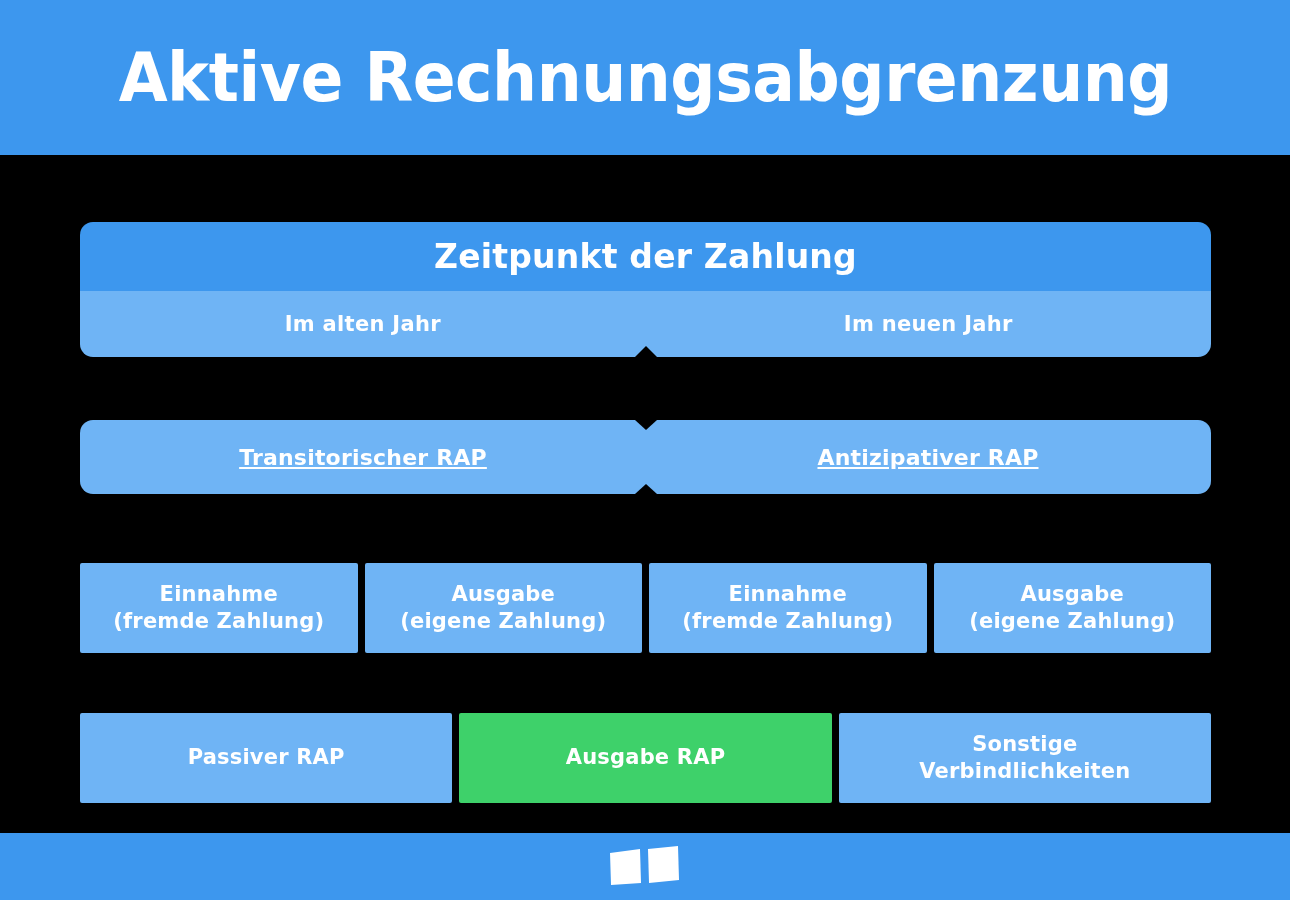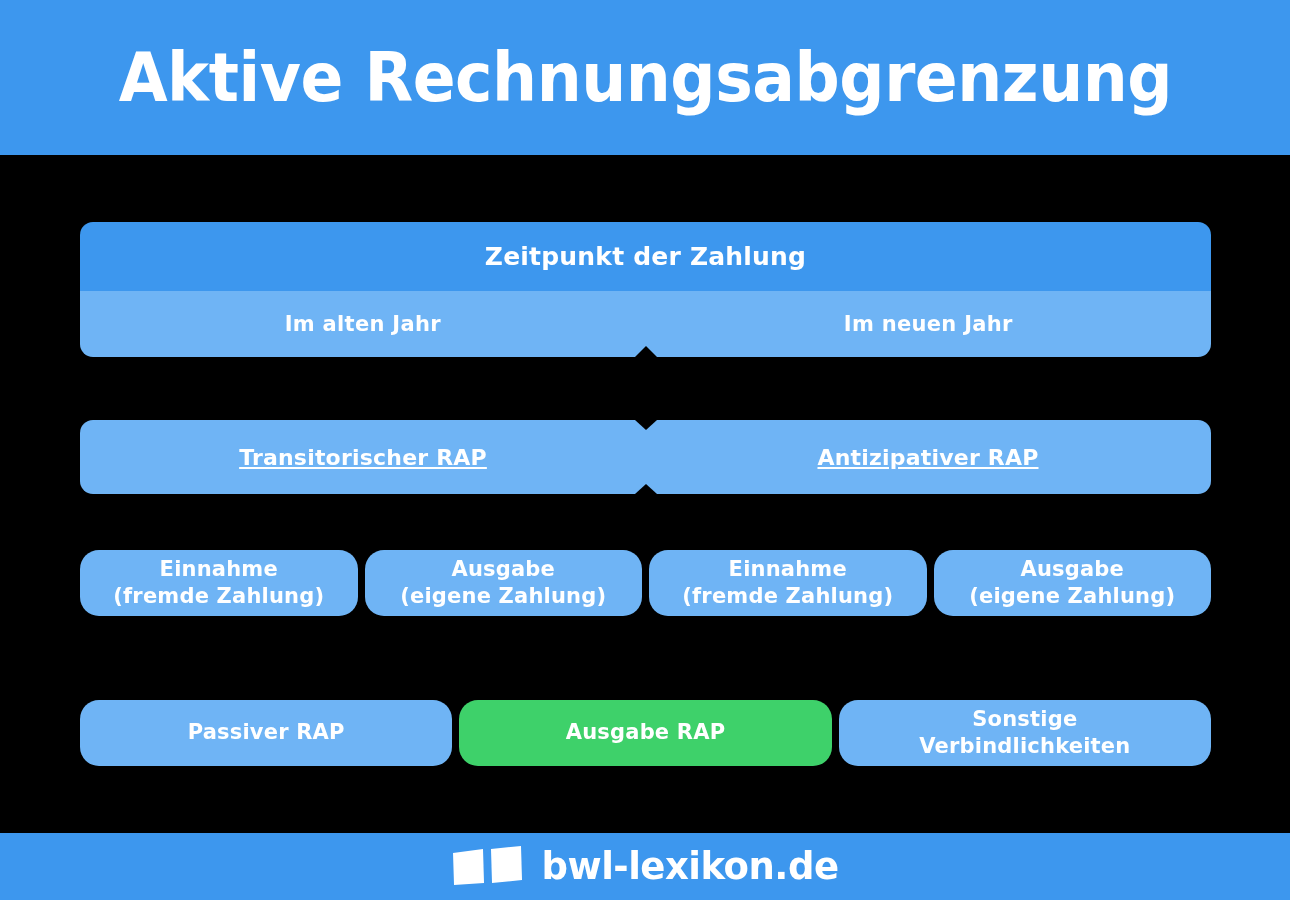--- a/index.html
+++ b/index.html
@@ -65,21 +65,21 @@
     overflow: hidden;
   }
   .block-top-head {
     height: 69px;
     background: #3d97ee;
     display: flex;
     align-items: center;
     justify-content: center;
   }
   .block-top-head .lbl {
-    font-size: 25px;
+    font-size: 33px;
     font-weight: 700;
     color: #ffffff;
     letter-spacing: 0.2px;
   }
   .block-top-sub {
     position: relative;
     height: 66px;
     background: #6fb4f5;
     display: flex;
   }
@@ -172,29 +172,30 @@
     left: 0;
     width: 1131px;
     display: flex;
     gap: 7px;
   }
   .row-quad-a { top: 370px; height: 90px; }
   .row-quad-b { top: 520px; height: 90px; }
 
   .cell {
     flex: 1 1 0;
-    height: 66px;
-    border-radius: 19px;
+    height: 90px;
+    border-radius: 2px;
     background: #6fb4f5;
     display: flex;
     align-items: center;
     justify-content: center;
     text-align: center;
     box-sizing: border-box;
     padding: 0 8px;
+    margin-top: 13px;
   }
   .cell.green { background: #3ed16a; }
   .cell .lbl {
     font-size: 21px;
     font-weight: 700;
     color: #ffffff;
     line-height: 1.3;
     letter-spacing: 0.2px;
   }
 
@@ -291,16 +292,15 @@
 
   </div>
 
   <div class="footer-band">
     <div class="logo-book">
       <svg width="74" height="42" viewBox="0 0 74 42" xmlns="http://www.w3.org/2000/svg">
         <polygon points="2,7 32,3 33,37 3,39" fill="#ffffff"></polygon>
         <polygon points="40,3 70,0 71,34 41,37" fill="#ffffff"></polygon>
       </svg>
     </div>
-    <div class="footer-text">bwl-lexikon.de</div>
   </div>
 
 </div>
 
 </body></html>

